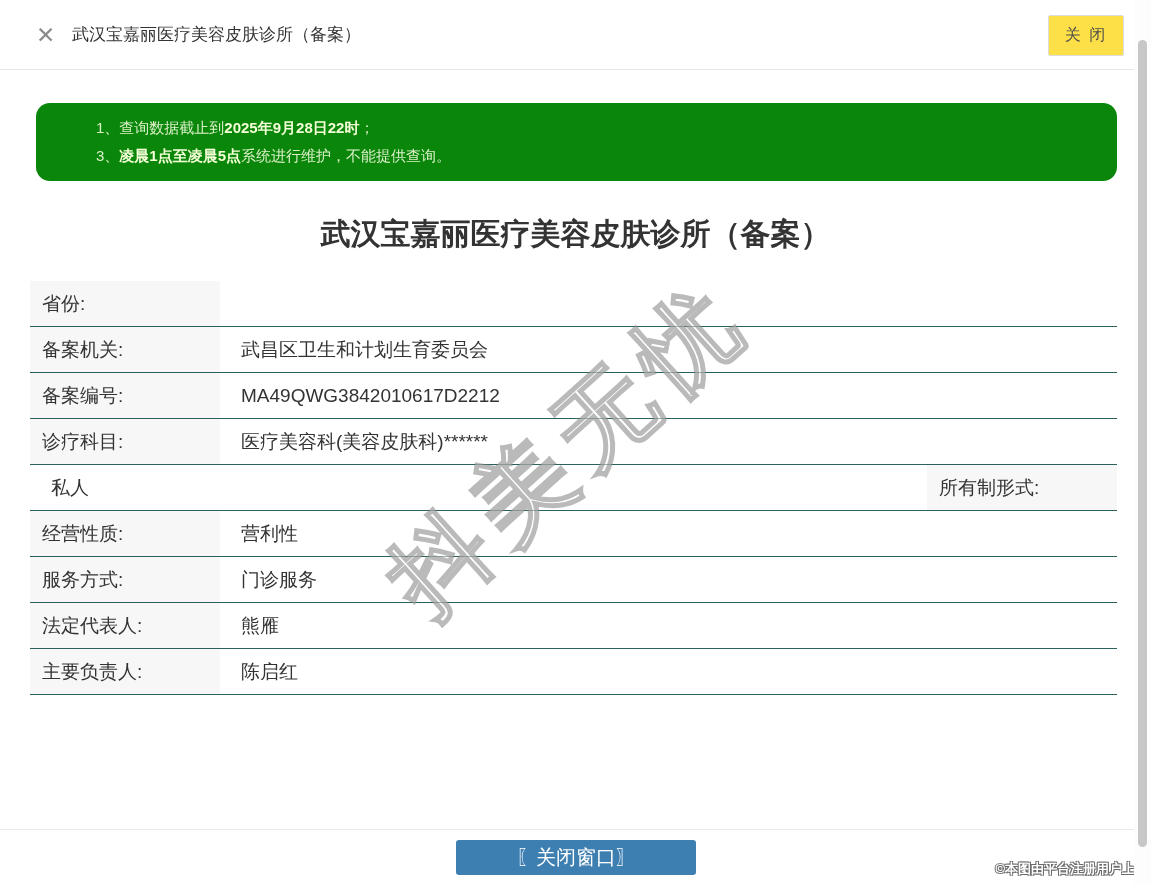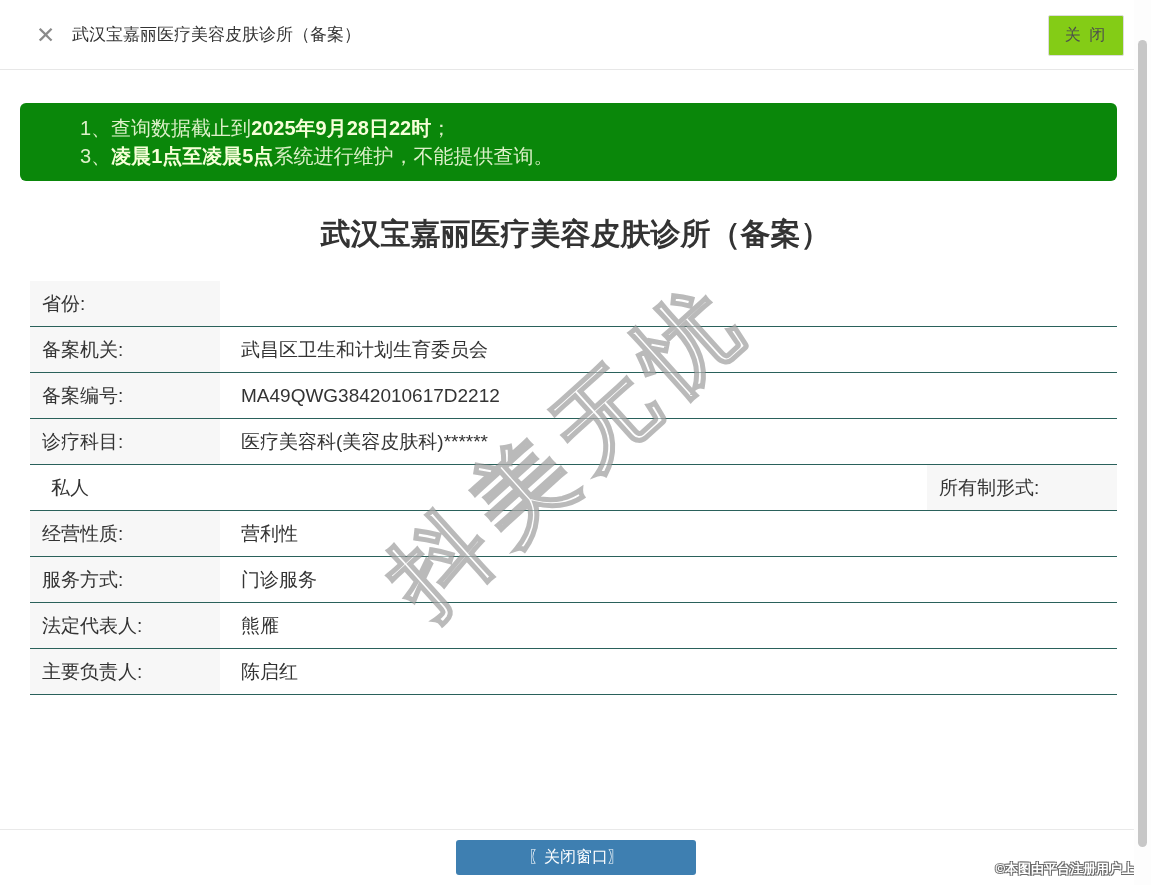--- a/index.html
+++ b/index.html
@@ -13,35 +13,35 @@
   }
   *{margin:0;padding:0;box-sizing:border-box;}
   html,body{width:1151px;height:885px;overflow:hidden;background:#fff;
     font-family:"Liberation Sans","DejaVu Sans",sans-serif;color:var(--text-dark);}
   .topbar{position:relative;height:70px;background:#fff;border-bottom:1px solid #e7e7e7;
     display:flex;align-items:center;}
   .x-icon{position:absolute;left:36px;top:50%;transform:translateY(-50%);
     font-size:23px;color:#8a8a8a;cursor:pointer;line-height:1;}
   .win-title{margin-left:72px;font-size:17px;font-weight:500;color:#333;}
   .close-btn{position:absolute;right:27px;top:15px;width:76px;height:41px;
-    background:#84cc16;border:1px solid #dcdcdc;border-radius:2px;font-size:16px;
+    background:#fde047;border:1px solid #dcdcdc;border-radius:2px;font-size:16px;
     color:#4d4d4d;cursor:pointer;letter-spacing:2px;
     font-family:"Liberation Sans","DejaVu Sans",sans-serif;}
-  .notice{margin:33px 34px 0 20px;background:var(--accent-green);border-radius:6px;
-    padding:11px 20px 11px 60px;color:var(--notice-text);font-size:20px;line-height:28px;}
+  .notice{margin:33px 34px 0 36px;background:var(--accent-green);border-radius:14px;
+    padding:11px 20px 11px 60px;color:var(--notice-text);font-size:15px;line-height:28px;}
   .notice b{color:var(--notice-bold);font-weight:bold;}
   .page-title{margin-top:33px;text-align:center;font-size:30px;font-weight:bold;color:#333;}
   .info-table{margin:26px 34px 0 30px;}
   .row{display:flex;height:46px;border-bottom:1px solid var(--table-border);align-items:center;}
   .cell{font-size:19px;color:#333;height:100%;display:flex;align-items:center;}
   .cell.label{width:190px;background:var(--label-bg);padding-left:12px;flex:0 0 190px;}
   .cell.value{flex:1;padding-left:21px;background:#fff;}
   .footer-divider{position:absolute;left:0;right:0;top:829px;height:1px;background:#e9e9e9;}
   .close-window-btn{position:absolute;left:456px;top:840px;width:240px;height:35px;
-    background:var(--button-blue);color:#fff;border:none;border-radius:3px;font-size:16px;
+    background:var(--button-blue);color:#fff;border:none;border-radius:3px;font-size:20px;
     cursor:pointer;font-family:"Liberation Sans","DejaVu Sans",sans-serif;}
   .credit{position:absolute;right:3px;bottom:7px;font-size:13px;font-weight:bold;color:#fff;
     text-shadow:-1px -1px 0 #6b6b6b,1px -1px 0 #6b6b6b,-1px 1px 0 #6b6b6b,1px 1px 0 #6b6b6b;}
   .watermark{position:absolute;left:250px;top:250px;width:640px;height:400px;
     display:flex;align-items:center;justify-content:center;pointer-events:none;}
   .watermark span{font-size:96px;letter-spacing:14px;font-weight:bold;
     transform:rotate(-42deg);color:rgba(255,255,255,0.5);
     -webkit-text-stroke:2px rgba(130,130,130,0.55);white-space:nowrap;}
   .scrollbar-track{position:absolute;right:0;top:0;width:17px;height:885px;background:#fdfdfd;}
   .scrollbar-thumb{position:absolute;right:4px;top:40px;width:9px;height:807px;

